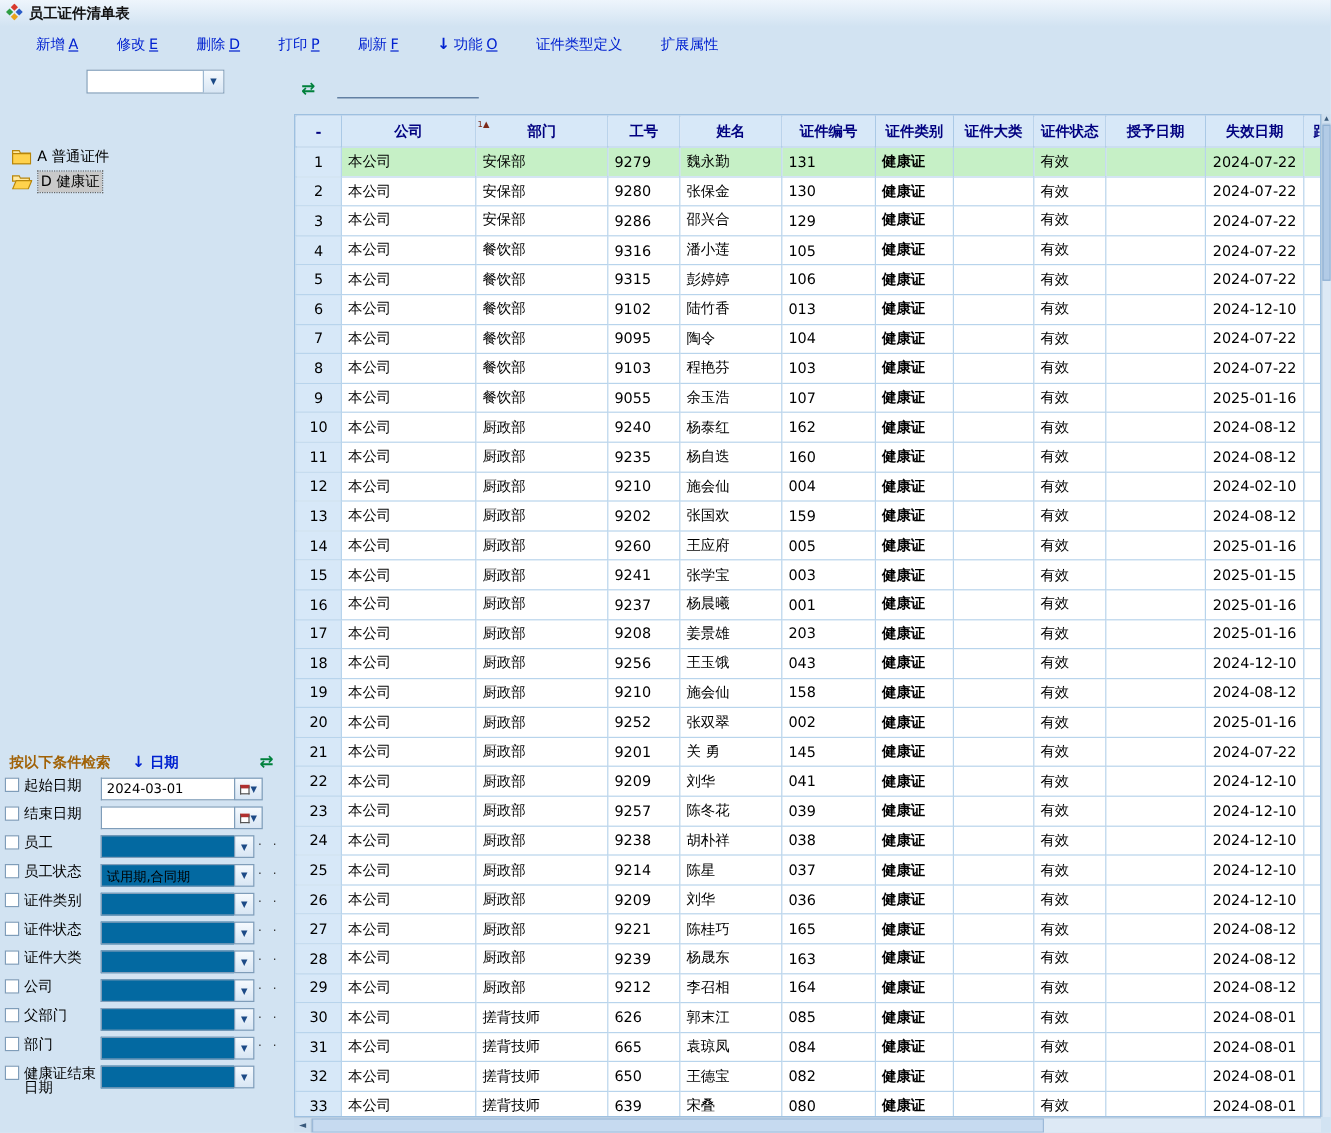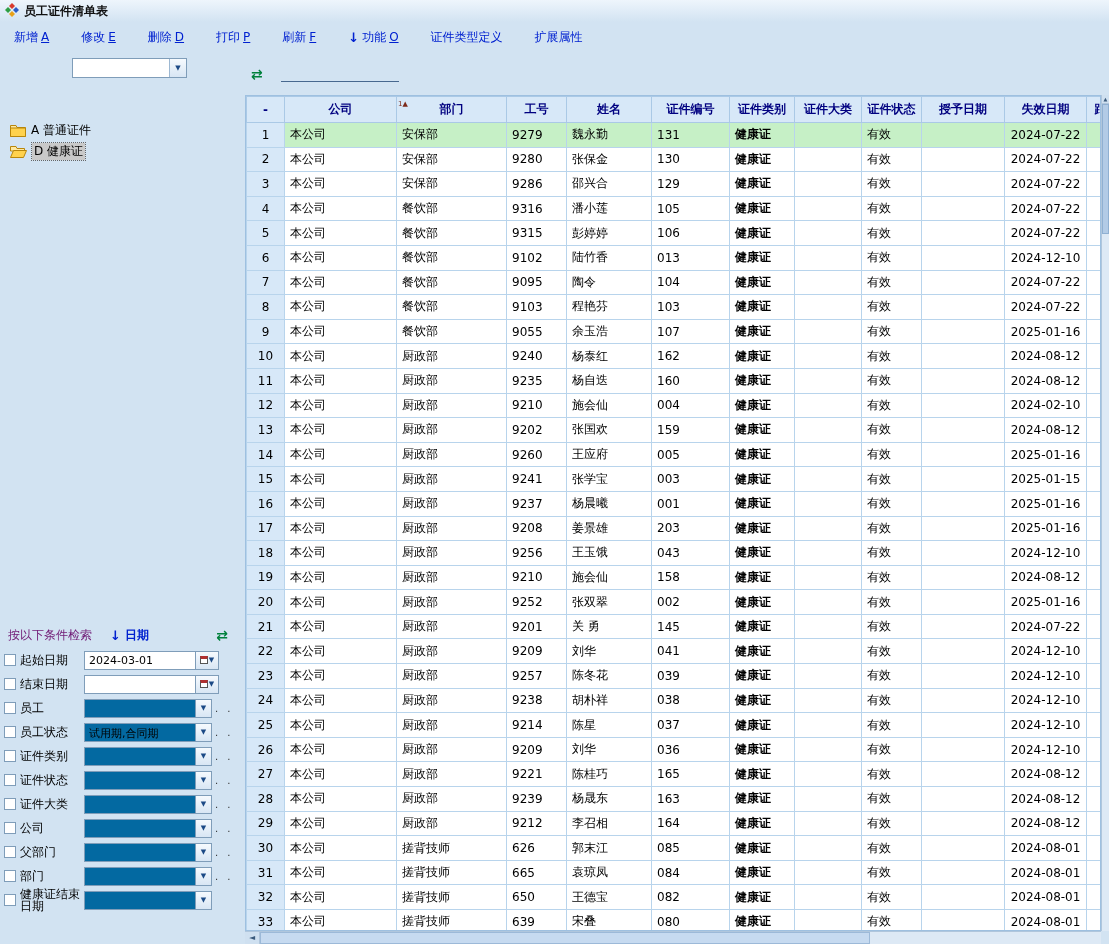--- a/index.html
+++ b/index.html
@@ -6,21 +6,21 @@
   html,body { width:1109px; height:944px; overflow:hidden; }
   body { font-family:"DejaVu Sans","Liberation Sans",sans-serif; font-size:12px; background:#d2e3f2; }
   .app { position:relative; width:1109px; height:944px; background:#d2e3f2; overflow:hidden; }
 
   
   .titlebar { height:22px; display:flex; align-items:center; gap:5px; padding-left:5px;
               background:linear-gradient(#eef5fc,#d2e3f2); }
   .title-text { font-weight:bold; color:#111; }
 
   
-  .toolbar { height:30px; display:flex; align-items:center; padding-left:14px; }
+  .toolbar { height:30px; display:flex; align-items:center; padding-left:30px; }
   .tb-btn { color:#0021d0; margin-right:32px; cursor:default; white-space:nowrap; display:flex; align-items:center; gap:3px; }
   .tb-btn u { text-decoration:underline; }
   .dn-arrow { color:#0021d0; font-weight:bold; font-size:13px; }
 
   
   .left-panel { position:absolute; left:0; top:52px; width:238px; bottom:0; }
   .splitter { position:absolute; left:238px; top:52px; width:7px; bottom:0; background:#d2e3f2; }
 
   .combo { display:flex; height:20px; border:1px solid #7f9db9; background:#fff; }
   .combo .combo-text { flex:1; padding:2px 4px; font-size:11px; overflow:hidden; white-space:nowrap; }
@@ -29,25 +29,25 @@
   .top-combo { position:absolute; left:72px; top:6px; width:115px; }
 
   .tree { position:absolute; left:6px; top:68px; right:4px; }
   .tree-item { height:21px; display:flex; align-items:center; gap:5px; padding-left:4px; cursor:default; }
   .tree-icon { display:flex; align-items:center; }
   .tree-item.selected .tree-label { background:#c9c9c9; outline:1px dotted #666; padding:0 2px; }
 
   
   .filter-panel { position:absolute; left:0; top:570px; right:0; height:322px; }
   .filter-header { height:26px; display:flex; align-items:center; padding:0 10px 0 8px; }
-  .filter-title { color:#701a75; font-weight:normal; }
+  .filter-title { color:#a16207; font-weight:bold; }
   .date-menu { color:#0021d0; font-weight:bold; display:flex; align-items:center; gap:4px; margin-left:18px; cursor:default; }
   .swap-icon { color:#00813c; font-weight:bold; font-size:14px; cursor:default; }
   .filter-header .swap-icon { margin-left:auto; }
-  .filter-row { height:24px; display:flex; align-items:center; padding-left:4px; }
+  .filter-row { height:24px; display:flex; align-items:flex-start; padding-left:4px; }
   .chk { width:12px; height:12px; border:1px solid #7f9db9; background:#fff; margin-right:4px; flex:none; }
   .flabel { width:64px; flex:none; font-size:12px; line-height:12px; overflow:hidden; }
   .fctrl { display:flex; height:19px; flex:none; }
   .field-text { width:111px; border:1px solid #7f9db9; border-right:none; background:#fff; padding:2px 4px; font-size:11px; white-space:nowrap; overflow:hidden; }
   .field-text.combo-bg { background:#0369a1; }
   .field-btn { width:17px; background:linear-gradient(#f6fafe,#d8e6f4); border:1px solid #7f9db9;
                font-size:7px; color:#1c4a86; display:flex; align-items:center; justify-content:center; gap:1px; }
   .date-btn { width:24px; }
   .cal-ico { display:inline-block; width:8px; height:8px; background:#fff; border:1px solid #555; border-top:3px solid #b03030; }
   .fdots { margin-left:3px; font-size:10px; color:#333; letter-spacing:3px; white-space:nowrap; }

